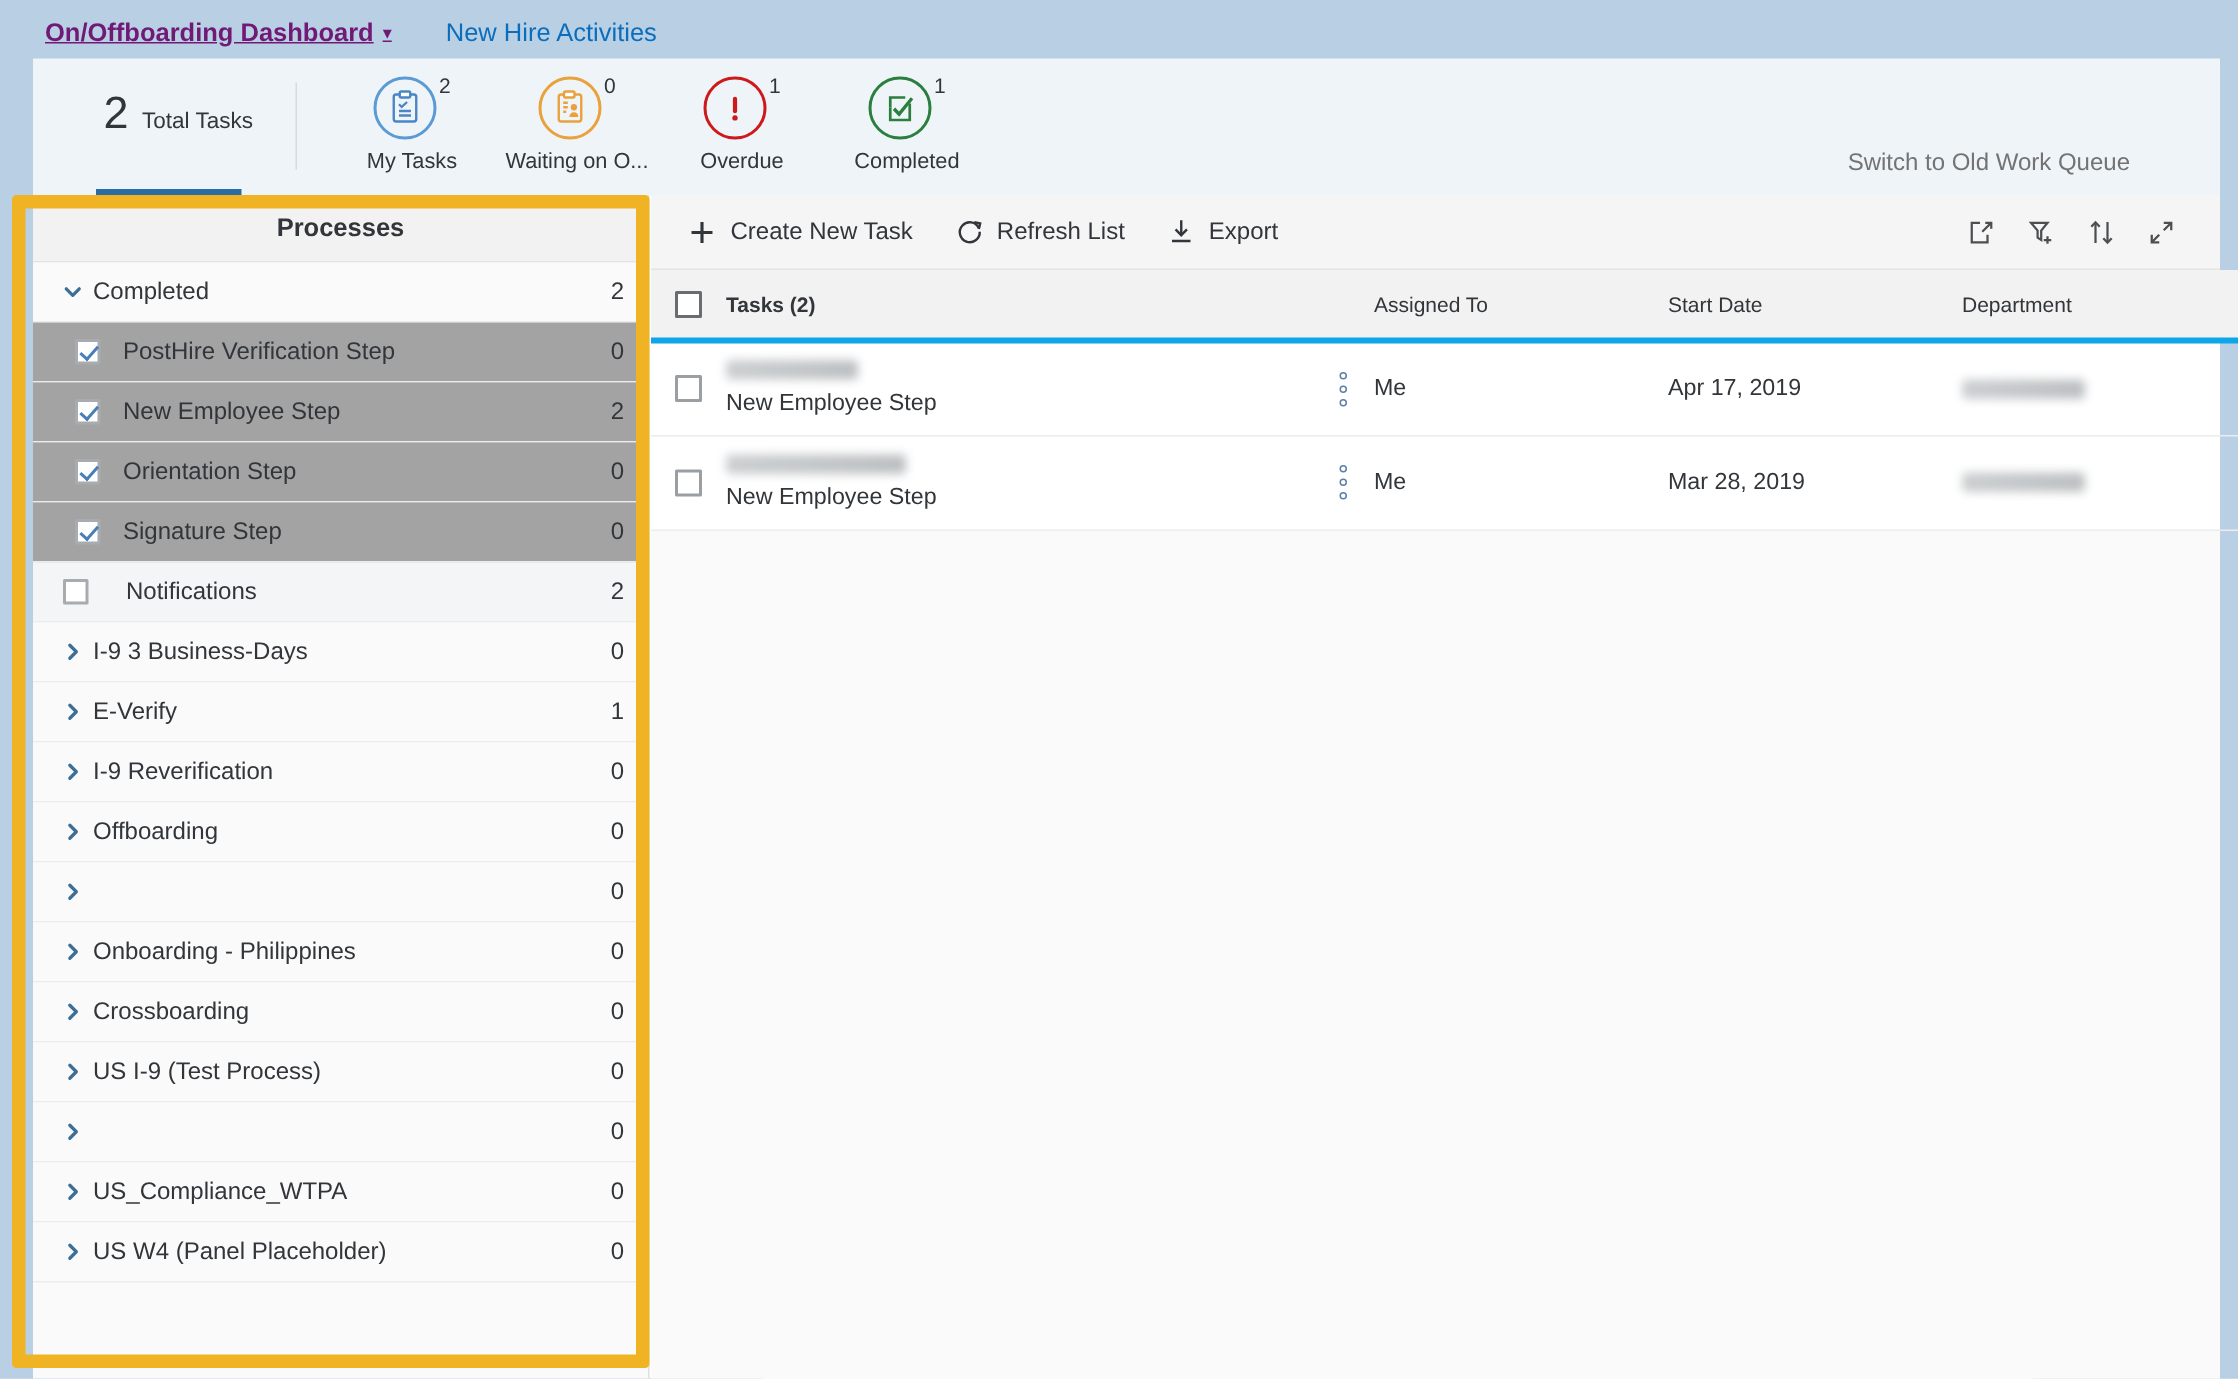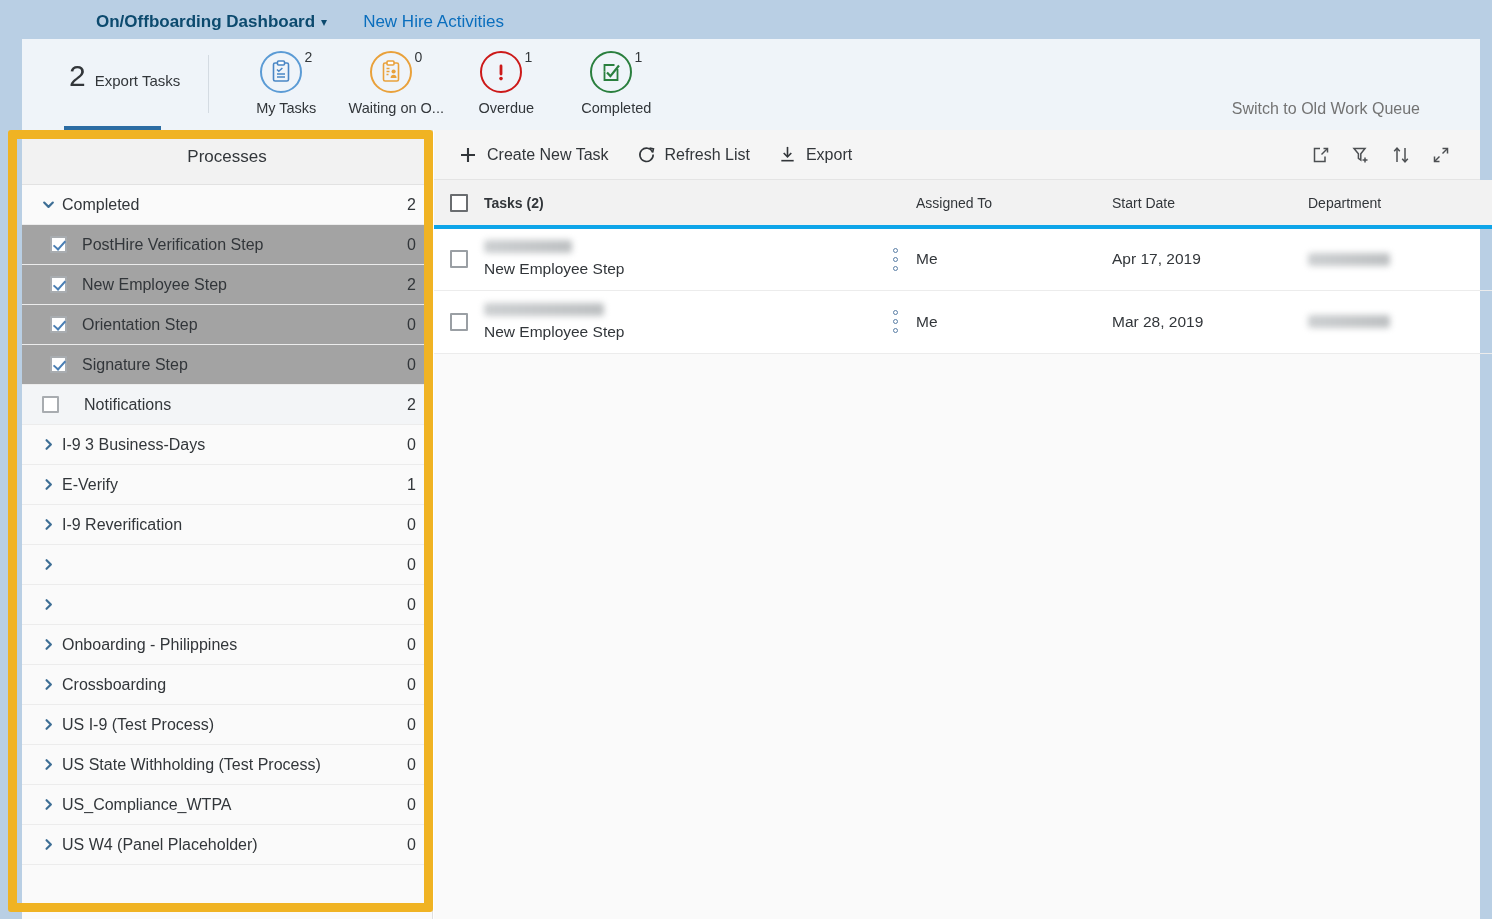--- a/index.html
+++ b/index.html
@@ -12,24 +12,24 @@
 
   #app { position: relative; width: 1492px; height: 919px; }
 
   
   .shellbar {
     position: absolute; left: 0; top: 0; width: 1492px; height: 44px;
     background: #b9cfe4;
     display: flex; align-items: center;
   }
   .shell-title {
-    margin-left: 96px;
-    font-size: 17px; font-weight: bold; color: #0c4a6e;
+    margin-left: 30px;
+    font-size: 17px; font-weight: bold; color: #701a75;
     display: flex; align-items: center; gap: 6px;
-    cursor: pointer; white-space: nowrap;
+    cursor: pointer; white-space: nowrap; text-decoration: underline;
   }
   .shell-title .chev { font-size: 12px; font-weight: normal; }
   .shell-link {
     margin-left: 36px; font-size: 17px; color: #0a6ebd; cursor: pointer;
     white-space: nowrap;
   }
 
   
   .kpibar {
     position: absolute; left: 22px; top: 39px; width: 1458px; height: 91px;
@@ -80,23 +80,23 @@
     background: #ffffff;
   }
 
   
   .sidebar {
     position: absolute; left: 0px; top: 0px; width: 411px; height: 789px;
     background: #fafafa; border-right: 1px solid #e0e0e0;
     overflow: hidden;
   }
   .sidebar-header {
-    height: 55px; background: #f2f2f2; border-bottom: 1px solid #e2e2e2;
+    height: 45px; background: #f2f2f2; border-bottom: 1px solid #e2e2e2;
     display: flex; align-items: center; justify-content: center;
-    font-size: 17px; color: #32363a;
+    font-size: 17px; color: #32363a; font-weight: bold;
   }
   .proc-row {
     height: 40px; display: flex; align-items: center;
     border-bottom: 1px solid #ececec; padding: 0 16px 0 20px;
     cursor: pointer; background: #fafafa;
   }
   .proc-row.group { background: #fafafa; }
   .proc-row.child { background: #a3a3a3; padding-left: 28px; }
   .proc-row.child-unchecked { background: #f3f5f7; gap: 10px; }
   .proc-arrow {
@@ -196,21 +196,21 @@
       <span>On/Offboarding Dashboard</span>
       <span class="chev">▾</span>
     </div>
     <div class="shell-link">New Hire Activities</div>
   </div>
 
   <div class="kpibar">
 
     <div class="kpi-total">
       <span class="num">2</span>
-      <span class="lbl">Export Tasks</span>
+      <span class="lbl">Total Tasks</span>
       <div class="kpi-underline"></div>
     </div>
 
     <div class="kpi-sep"></div>
 
     <div class="kpi-items">
 
       <div class="kpi">
         <div class="kpi-icon-wrap">
           <div class="kpi-circle" style="border-color:#5b9bd5">
@@ -339,20 +339,21 @@
             </span>
             <span class="proc-label">I-9 Reverification</span>
             <span class="proc-count">0</span>
           </div>
           <div class="proc-row group">
             <span class="proc-arrow">
               <svg width="13" height="13" viewBox="0 0 12 12" fill="none" stroke="#3d6e95" stroke-width="2" stroke-linecap="round" stroke-linejoin="round">
                 <path d="M4.2 2L8.2 6 4.2 10"></path>
               </svg>
             </span>
+            <span class="proc-label">Offboarding</span>
             <span class="proc-count">0</span>
           </div>
           <div class="proc-row group">
             <span class="proc-arrow">
               <svg width="13" height="13" viewBox="0 0 12 12" fill="none" stroke="#3d6e95" stroke-width="2" stroke-linecap="round" stroke-linejoin="round">
                 <path d="M4.2 2L8.2 6 4.2 10"></path>
               </svg>
             </span>
             <span class="proc-count">0</span>
           </div>
@@ -382,21 +383,20 @@
             </span>
             <span class="proc-label">US I-9 (Test Process)</span>
             <span class="proc-count">0</span>
           </div>
           <div class="proc-row group">
             <span class="proc-arrow">
               <svg width="13" height="13" viewBox="0 0 12 12" fill="none" stroke="#3d6e95" stroke-width="2" stroke-linecap="round" stroke-linejoin="round">
                 <path d="M4.2 2L8.2 6 4.2 10"></path>
               </svg>
             </span>
-            <span class="proc-label">US State Withholding (Test Process)</span>
             <span class="proc-count">0</span>
           </div>
           <div class="proc-row group">
             <span class="proc-arrow">
               <svg width="13" height="13" viewBox="0 0 12 12" fill="none" stroke="#3d6e95" stroke-width="2" stroke-linecap="round" stroke-linejoin="round">
                 <path d="M4.2 2L8.2 6 4.2 10"></path>
               </svg>
             </span>
             <span class="proc-label">US_Compliance_WTPA</span>
             <span class="proc-count">0</span>

